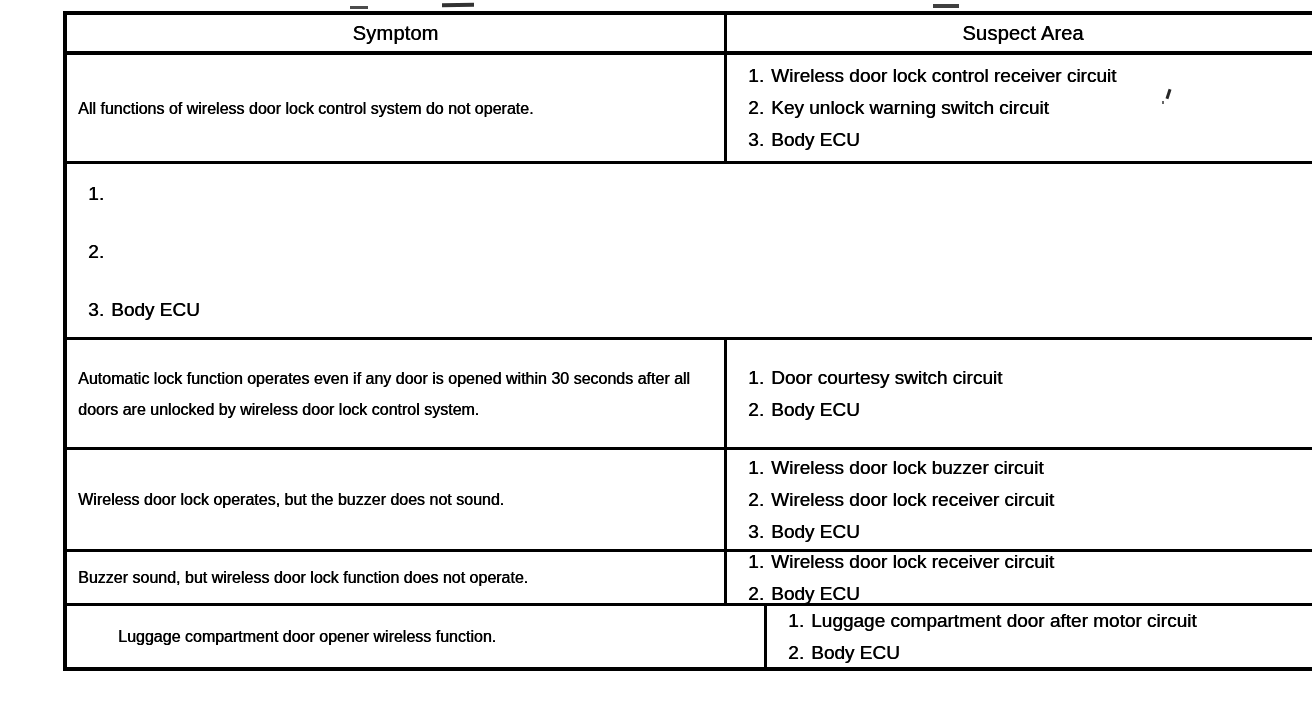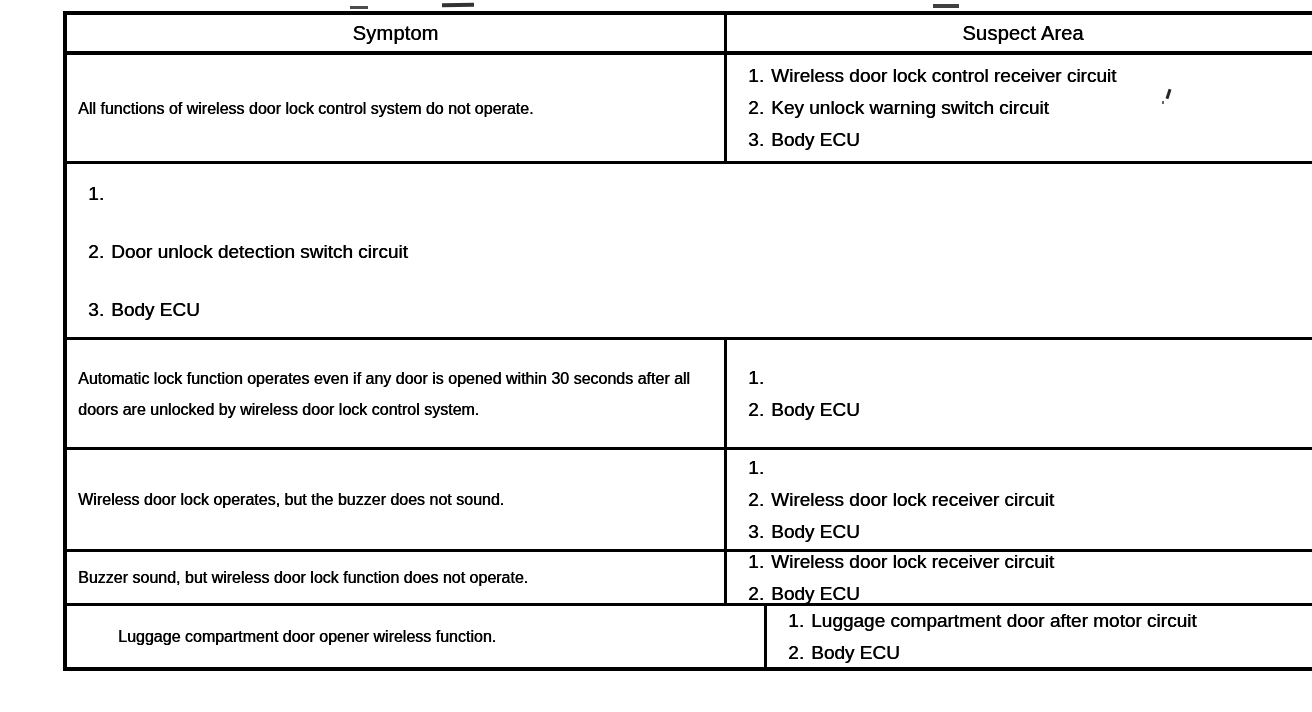--- a/index.html
+++ b/index.html
@@ -105,57 +105,58 @@
 
   <div class="trow">
     <div class="cell col-suspect suspect-cell">
       <div class="suspect-list">
   <div class="suspect-item">
     <span class="s-num">1.</span>
   </div>
 
   <div class="suspect-item">
     <span class="s-num">2.</span>
-    <span class="s-label">Door unlock detection switch circuit</span>
   </div>
 
   <div class="suspect-item">
     <span class="s-num">3.</span>
     <span class="s-label">Body ECU</span>
   </div>
 </div>
     </div>
   </div>
 
   <div class="trow">
     <div class="cell col-symptom symptom-cell">
       <div class="symptom-text">Automatic lock function operates even if any door is opened within 30 seconds after all doors are unlocked by wireless door lock control system.</div>
     </div>
     <div class="cell col-suspect suspect-cell">
       <div class="suspect-list">
   <div class="suspect-item">
     <span class="s-num">1.</span>
+    <span class="s-label">Door courtesy switch circuit</span>
   </div>
 
   <div class="suspect-item">
     <span class="s-num">2.</span>
     <span class="s-label">Body ECU</span>
   </div>
 </div>
     </div>
   </div>
 
   <div class="trow">
     <div class="cell col-symptom symptom-cell">
       <div class="symptom-text">Wireless door lock operates, but the buzzer does not sound.</div>
     </div>
     <div class="cell col-suspect suspect-cell">
       <div class="suspect-list">
   <div class="suspect-item">
     <span class="s-num">1.</span>
+    <span class="s-label">Wireless door lock buzzer circuit</span>
   </div>
 
   <div class="suspect-item">
     <span class="s-num">2.</span>
     <span class="s-label">Wireless door lock receiver circuit</span>
   </div>
 
   <div class="suspect-item">
     <span class="s-num">3.</span>
     <span class="s-label">Body ECU</span>

